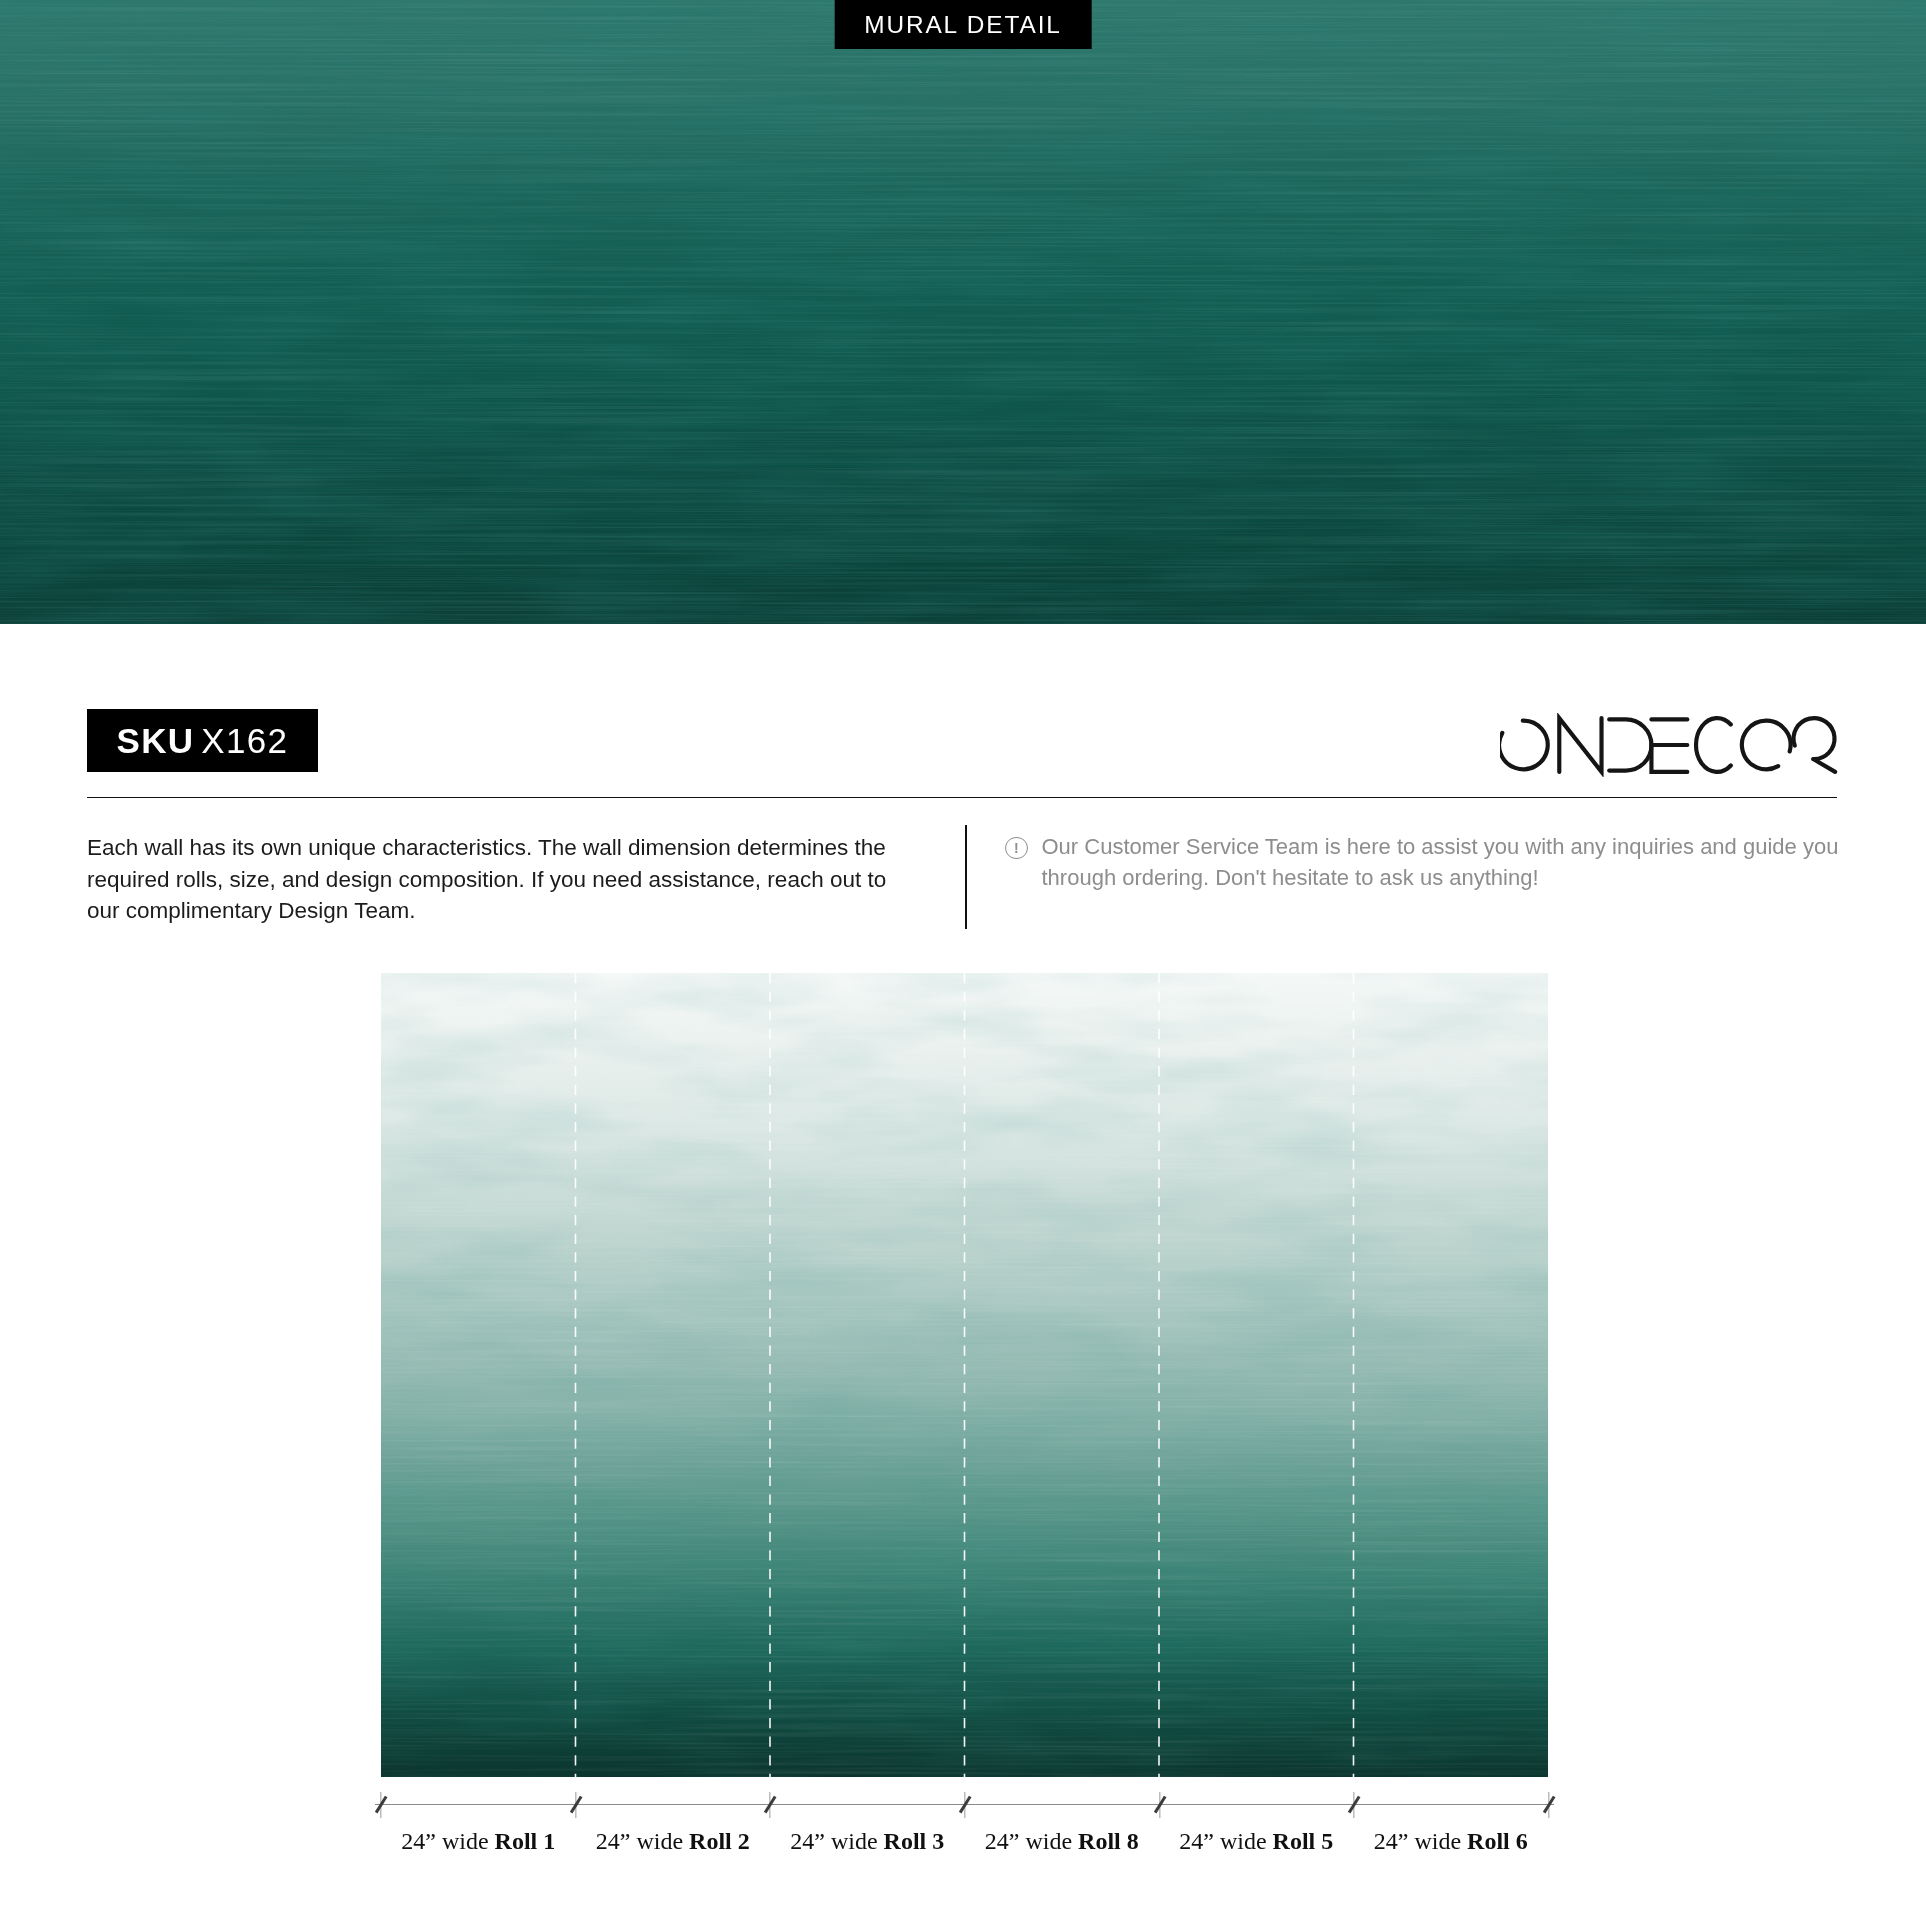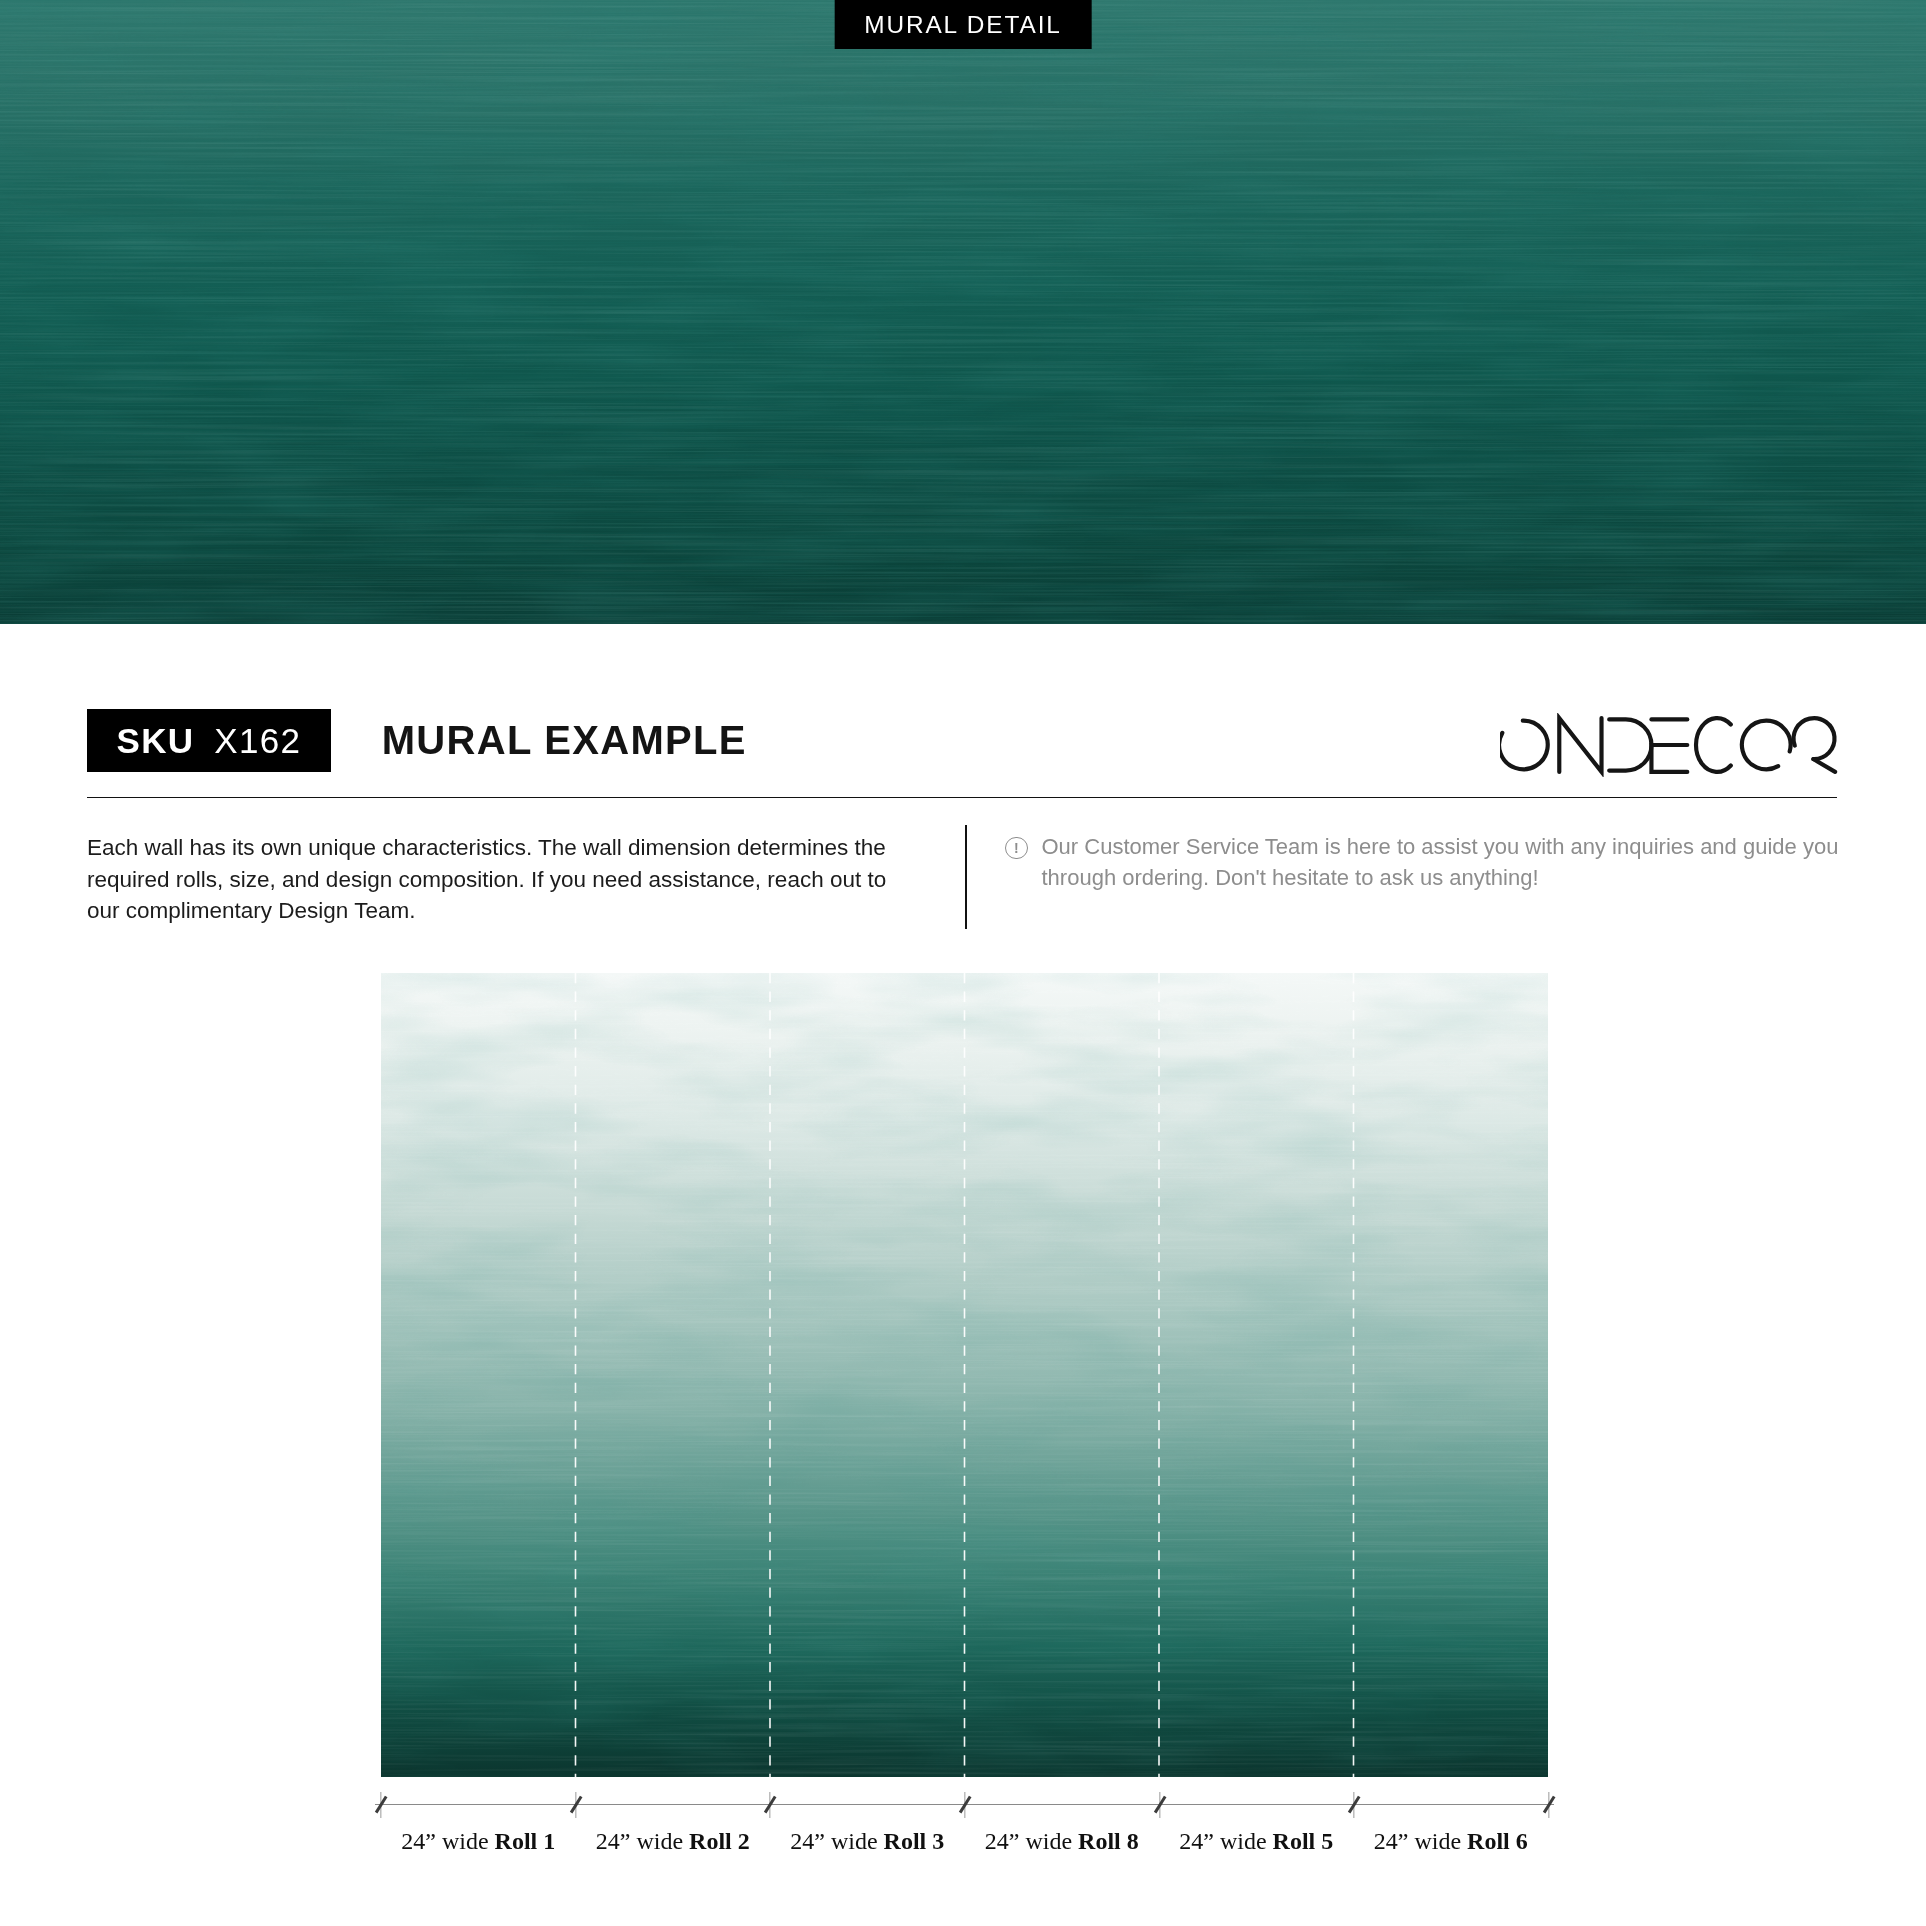--- a/index.html
+++ b/index.html
@@ -16,21 +16,21 @@
     position:absolute;top:0;left:50%;transform:translateX(-50%);
     background:#000;color:#fff;height:49px;padding:0 29.5px;
     display:flex;align-items:center;justify-content:center;
     font-size:24.4px;font-weight:500;letter-spacing:1.9px;white-space:nowrap;
   }
 
   
   .header-row{position:absolute;top:709px;left:87px;width:1753px;height:63px;display:flex;align-items:center;}
   .sku-badge{
     background:#000;color:#fff;height:63px;padding:0 29.5px;
-    display:flex;align-items:center;gap:20px;font-size:35px;letter-spacing:1.3px;white-space:nowrap;
+    display:flex;align-items:center;gap:7px;font-size:35px;letter-spacing:1.3px;white-space:nowrap;
   }
   .sku-badge .sku-label{font-weight:700;}
   .sku-badge .sku-value{font-weight:400;text-align:right;}
   .page-title{margin:0 0 0 51px;font-size:40px;font-weight:600;letter-spacing:1.3px;color:#141414;white-space:nowrap;}
   .brand{margin-left:auto;width:340px;height:64px;margin-top:9px;}
   .brand svg{display:block;width:340px;height:64px;}
 
   .header-divider{position:absolute;top:797px;left:87px;width:1750px;height:0;border:0;border-top:1.9px solid #121212;margin:0;}
 
   
@@ -101,21 +101,20 @@
   <div class="detail-badge">
     <span>MURAL DETAIL</span>
   </div>
 </section>
 
 <header class="header-row">
   <div class="sku-badge">
     <span class="sku-label">SKU</span>
     <span class="sku-value">X162</span>
   </div>
-  <h1 class="page-title">MURAL EXAMPLE</h1>
   <div class="brand">
     <span class="sr">ONDECOR</span>
     <svg viewBox="0 0 530 100" fill="none" stroke="#151515" stroke-width="6.5" stroke-linecap="round">
 
       <path d="M 35,12 A 38,38 0 1 1 3,31"></path>
 
       <path d="M 92,92 L 92,8 L 158,92 L 158,8"></path>
 
       <path d="M 170,10 H 196 A 40,40 0 0 1 196,90 H 170"></path>
 

